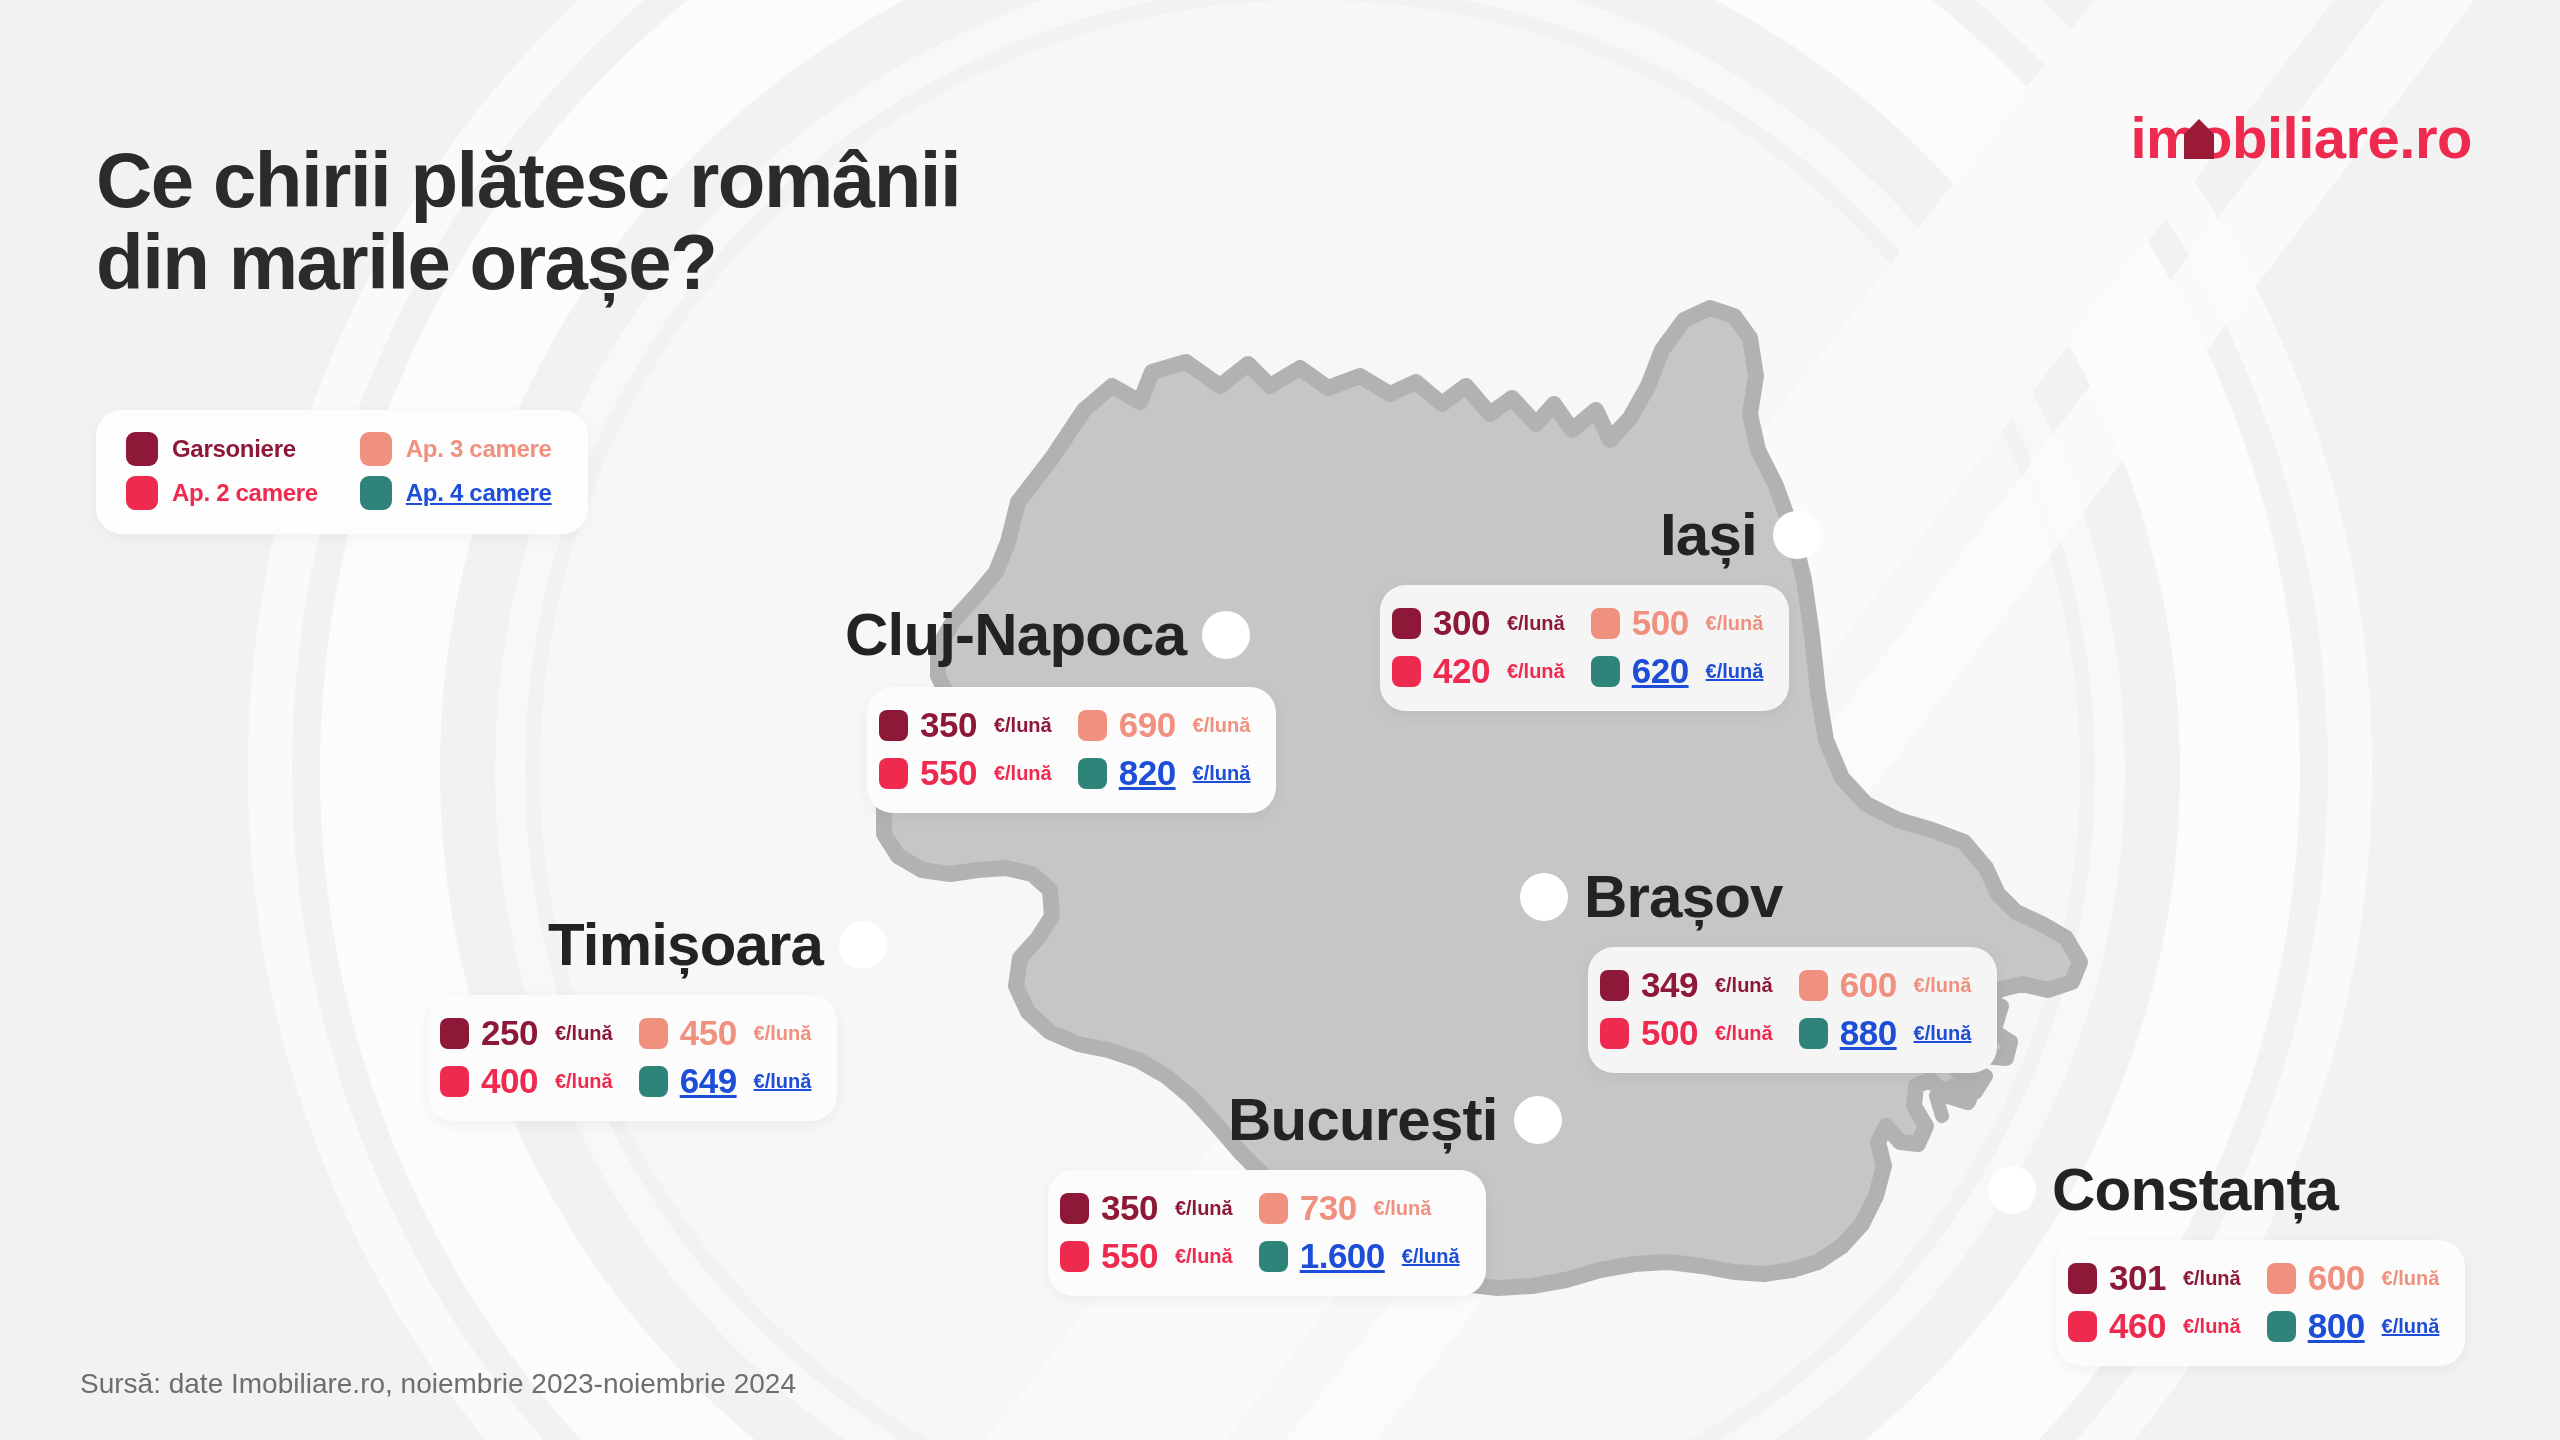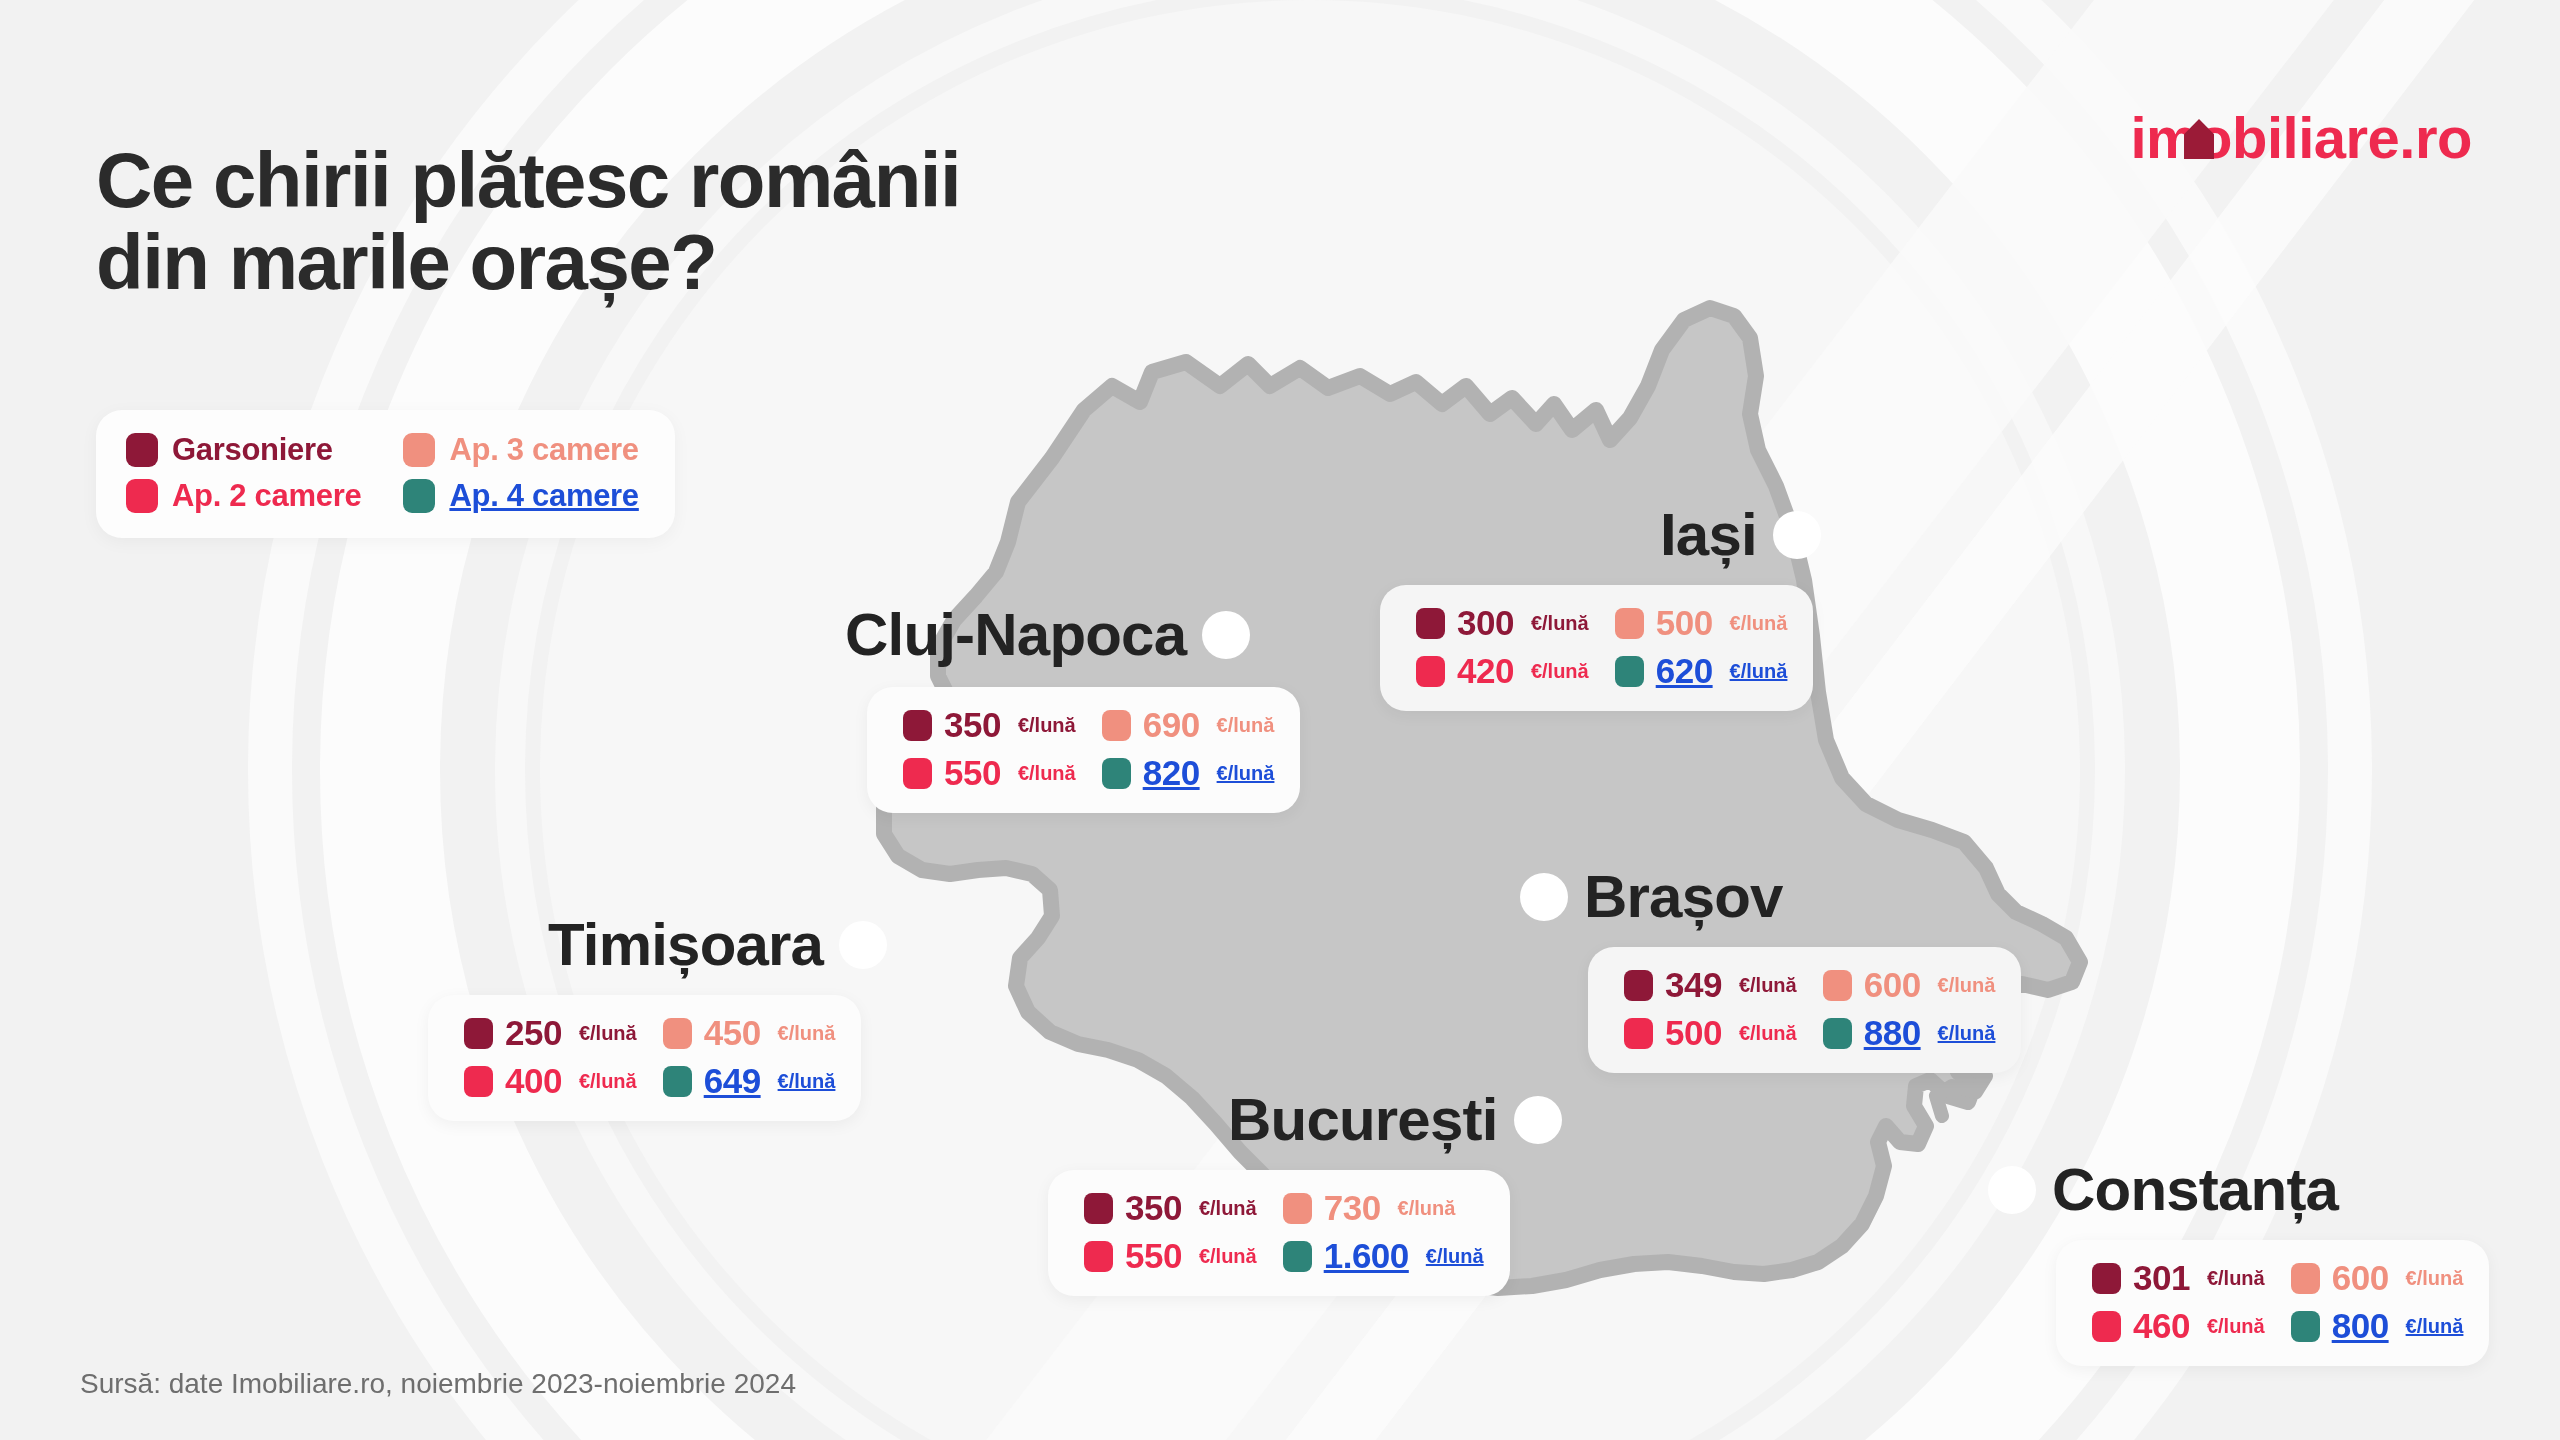--- a/index.html
+++ b/index.html
@@ -47,37 +47,37 @@
   #legend-card{
     background:#FDFDFD;border-radius:26px;
     padding:22px 36px 24px 30px;
     box-shadow:0 4px 18px rgba(0,0,0,0.045);
     display:inline-block;
   }
   .legend-grid{display:grid;grid-template-columns:auto auto;
     column-gap:42px;row-gap:10px;}
   .legend-item{display:flex;align-items:center;gap:14px;}
   .legend-swatch{width:32px;height:34px;border-radius:9px;flex:0 0 auto;}
-  .legend-label{font-size:31px;font-weight:bold;letter-spacing:-0.3px;white-space:nowrap;}
+  .legend-label{font-size:24px;font-weight:bold;letter-spacing:-0.3px;white-space:nowrap;}
 
   
   #map-wrap{position:absolute;left:700px;top:290px;z-index:1;}
   #romania-map{display:block;}
 
   
   .city-group{position:absolute;z-index:7;}
   .city-header{display:flex;align-items:center;gap:16px;white-space:nowrap;}
   .city-name{
     font-size:60px;font-weight:bold;color:#232323;letter-spacing:-0.8px;
     font-family:"Liberation Sans", sans-serif;
   }
   .city-dot{width:48px;height:48px;border-radius:50%;background:#FFFFFF;flex:0 0 auto;}
   .price-card{
     background:#F5F5F5;border-radius:26px;
-    padding:18px 26px 20px 36px;display:inline-block;
+    padding:18px 26px 20px 12px;display:inline-block;
     box-shadow:0 4px 16px rgba(0,0,0,0.05);
   }
   .price-card.light{background:#FCFCFC;}
   .price-grid{display:grid;grid-template-columns:auto auto;column-gap:26px;row-gap:8px;}
   .price-item{display:flex;align-items:center;gap:12px;}
   .price-swatch{width:29px;height:31px;border-radius:8px;flex:0 0 auto;}
   .price-value{font-size:35px;font-weight:bold;letter-spacing:-0.5px;}
   .price-unit{font-size:20px;font-weight:bold;margin-left:5px;}
 
   

